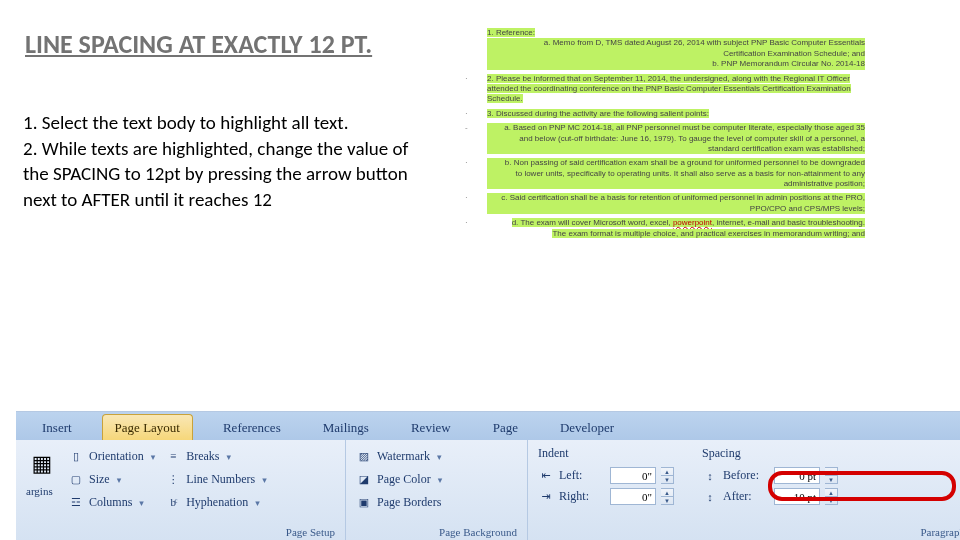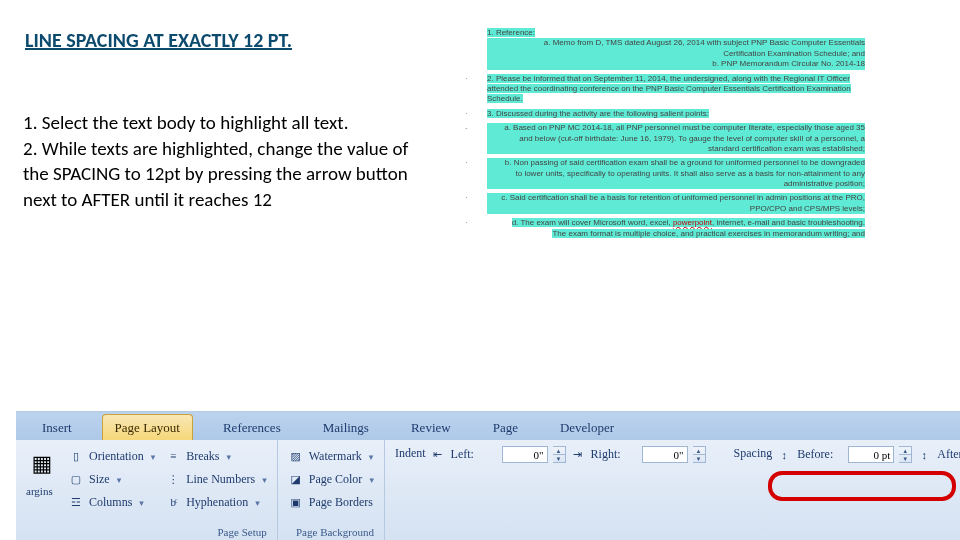--- a/index.html
+++ b/index.html
@@ -8,24 +8,24 @@
     height: 540px;
     font-family: Calibri, Arial, sans-serif;
     background: #fff;
     position: relative;
     overflow: hidden;
   }
   .slide-title {
     position: absolute;
     top: 28px;
     left: 25px;
-    font-size: 20px;
+    font-size: 26px;
     font-weight: bold;
     text-decoration: underline;
-    color: #0c4a6e;
+    color: #737373;
   }
   .slide-body {
     position: absolute;
     top: 110px;
     left: 23px;
     width: 395px;
     font-size: 19px;
     line-height: 1.35;
     color: #000;
   }
@@ -38,21 +38,21 @@
     font-size: 8px;
     line-height: 1.3;
     color: #444;
     font-family: Arial, sans-serif;
   }
   .doc-preview .row { display: flex; align-items: flex-start; margin-bottom: 4px; }
   .doc-preview .tick-col { width: 18px; flex-shrink: 0; position: relative; height: 100%; }
   .doc-preview .tick { color: #888; font-size: 8px; }
   .doc-preview .content { flex: 1; padding-left: 4px; }
   .doc-preview .sub { padding-left: 14px; display: block; text-align: right; }
-  .doc-preview .hl { background: #5eead4; }
+  .doc-preview .hl { background: #bef264; }
   .doc-preview .redund { color: #c00000; text-decoration: underline wavy #c00000; }
 
   .ribbon {
     position: absolute;
     left: 16px;
     bottom: 0;
     width: 960px;
     background: linear-gradient(#e8eff9, #d5e2f2);
     border-top: 1px solid #b5c9e3;
     font-family: Liberation Serif, serif;
@@ -123,21 +123,21 @@
     display: inline-flex;
     align-items: center; justify-content: center;
     font-size: 22px;
   }
   .dd-arrow::after { content: "▾"; font-size: 9px; margin-left: 2px; color: #5a77a6; }
 
   .indent-spacing {
     display: flex; gap: 28px;
     padding-bottom: 4px;
   }
-  .is-block { display: flex; gap: 4px; }
+  .is-block { display: flex; flex-direction: column; gap: 4px; }
   .is-title { font-size: 12px; color: #1f3b6d; margin-bottom: 2px; }
   .is-row { display: flex; align-items: center; gap: 5px; font-size: 12px; color: #1f3b6d; }
   .is-row .lbl { width: 46px; }
   .is-row .val-box {
     width: 46px; height: 17px;
     background: #fff; border: 1px solid #9fb6d4;
     display: flex; align-items: center; justify-content: flex-end;
     padding: 0 3px; font-size: 11px; color: #000;
   }
   .spinner {

